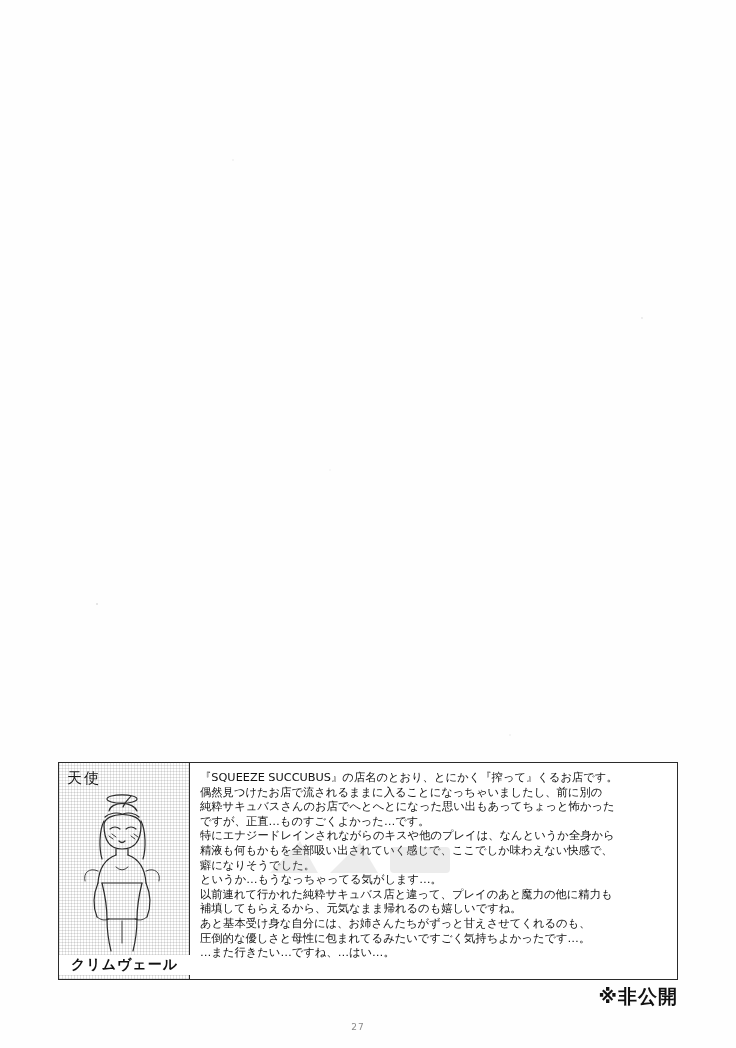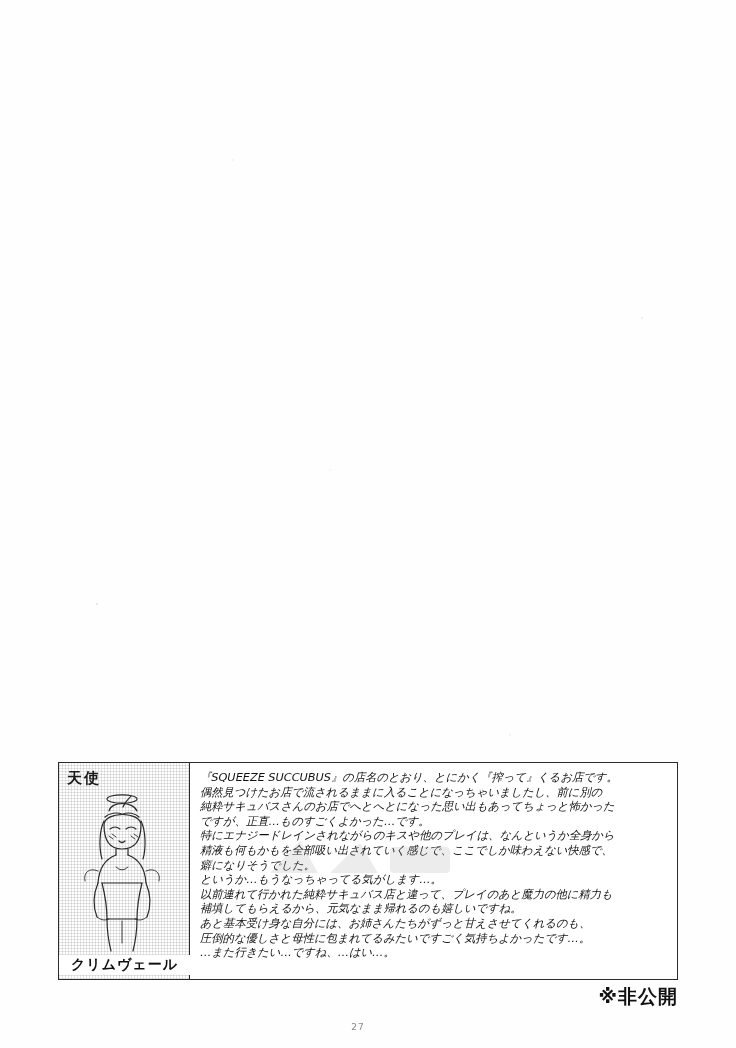--- a/index.html
+++ b/index.html
@@ -55,21 +55,21 @@
   }
 
   .char-role {
     position: absolute;
     top: 6px;
     left: 8px;
     font-size: 15px;
     letter-spacing: 2px;
     color: #1a1a1a;
     font-family: "DejaVu Sans", sans-serif;
-    font-weight: 700;
+    font-weight: 400;
   }
 
   .char-name {
     position: absolute;
     bottom: 4px;
     left: 0;
     width: 131px;
     text-align: center;
     font-size: 14px;
     letter-spacing: 1px;
@@ -86,21 +86,20 @@
     transform: translateX(-50%);
     width: 110px;
     height: 168px;
   }
 
   .text-cell {
     flex: 1;
     padding: 8px 8px 6px 10px;
     box-sizing: border-box;
     position: relative;
-    font-style: italic;
   }
 
   .text-cell p {
     margin: 0;
     font-size: 11.3px;
     line-height: 14.6px;
     color: #111;
     letter-spacing: 0px;
     white-space: nowrap;
     font-family: "DejaVu Sans", sans-serif;

